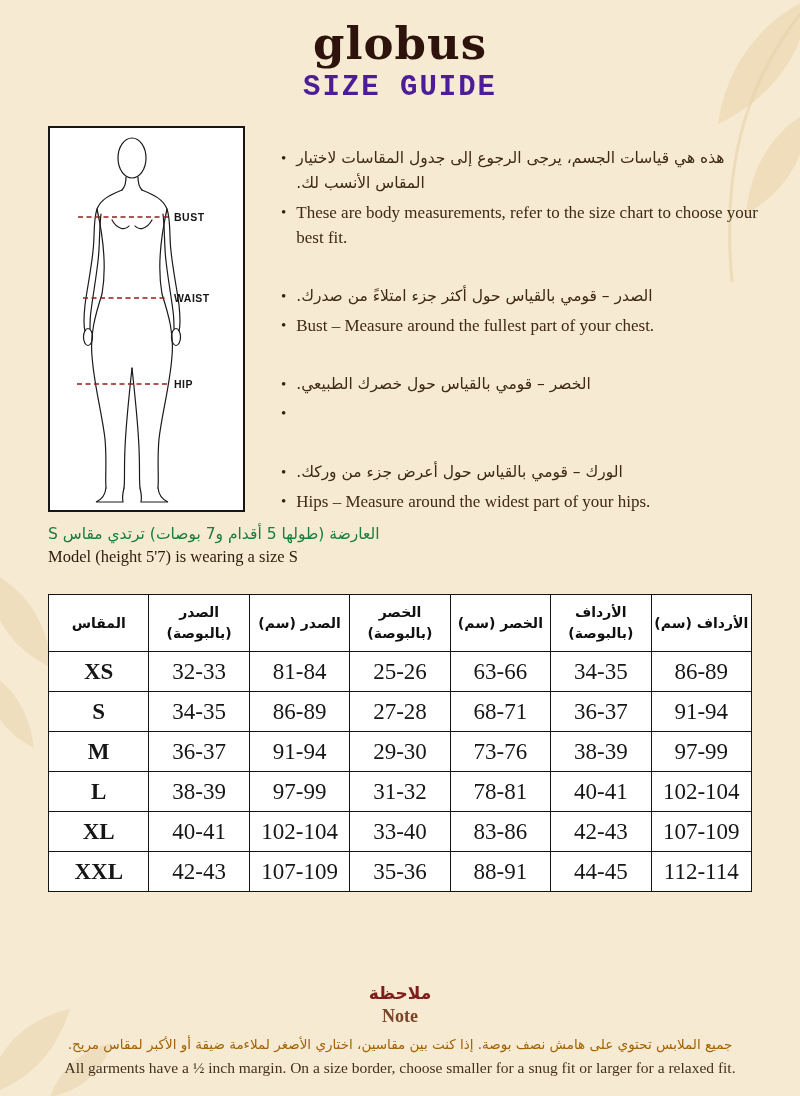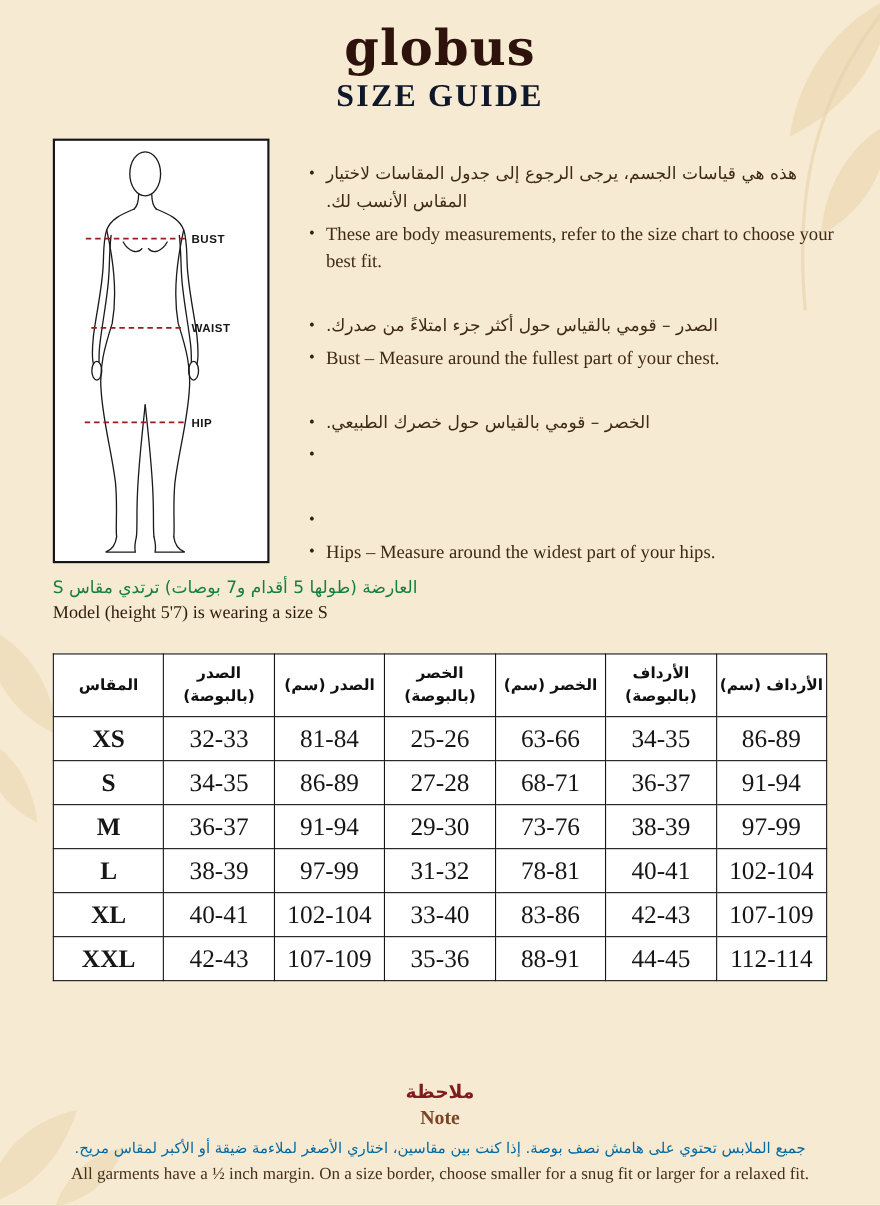--- a/index.html
+++ b/index.html
@@ -3,21 +3,21 @@
 <meta charset="utf-8">
 <style>
   html,body{margin:0;padding:0;background:#d8cbb3;}
   #page{position:relative;width:800px;height:1096px;background:#f7ead2;overflow:hidden;
         font-family:"Liberation Serif","DejaVu Sans",serif;color:#3c2715;margin:0 auto;}
   .leaf{position:absolute;pointer-events:none;}
 
   
   .header{position:absolute;top:20px;left:0;width:100%;text-align:center;}
   .logo{font-family:"DejaVu Serif",serif;font-size:45px;font-weight:700;color:#2e130c;letter-spacing:1px;line-height:1.05;}
-  .title{font-family:Liberation Serif, serif;font-size:29px;font-weight:700;color:#0f172a;letter-spacing:2px;margin-top:4px;}
+  .title{font-family:Liberation Mono, monospace;font-size:29px;font-weight:700;color:#4c1d95;letter-spacing:2px;margin-top:4px;}
 
   
   .figure-box{position:absolute;left:48px;top:126px;width:197px;height:386px;background:#ffffff;
               border:2px solid #161616;box-sizing:border-box;}
   .figure-box svg{display:block;width:100%;height:100%;}
   .outline{fill:none;stroke:#1a1a1a;stroke-width:1.2;stroke-linecap:round;}
   .dashline{stroke:#9b1c1c;stroke-width:1.6;stroke-dasharray:5 3.5;fill:none;}
   .mlabel{font:700 10.5px "Liberation Sans",sans-serif;fill:#151515;letter-spacing:.5px;}
 
   
@@ -40,21 +40,21 @@
   .size-table th.h-en{font-size:19px;font-weight:700;height:63px;white-space:pre-line;line-height:1.3;color:#101010;}
   .size-table th.h-ar{font-size:14px;font-weight:700;height:56px;white-space:pre-line;line-height:1.5;
                       font-family:"DejaVu Sans",sans-serif;color:#101010;}
   .size-table td{font-size:23px;height:39px;color:#161616;}
   .size-table td.size-cell{font-weight:700;}
 
   
   .note{position:absolute;left:20px;top:982px;width:760px;text-align:center;}
   .note-h-ar{font-family:"DejaVu Sans",sans-serif;font-size:17px;font-weight:700;color:#7f1d1d;line-height:22px;}
   .note-h-en{font-size:18px;font-weight:700;color:#7b4426;line-height:23px;margin-top:1px;}
-  .note-b-ar{direction:rtl;font-family:"DejaVu Sans",sans-serif;font-size:13.5px;color:#0369a1;line-height:21px;margin-top:6px;}
+  .note-b-ar{direction:rtl;font-family:"DejaVu Sans",sans-serif;font-size:13.5px;color:#a16207;line-height:21px;margin-top:6px;}
   .note-b-en{font-size:15.5px;color:#43301d;line-height:21px;margin-top:2px;}
 </style>
 </head>
 <body>
 
 <div id="page">
 
   <svg class="leaf" style="right:-12px;top:-8px;width:190px;height:300px;" viewBox="0 0 190 300">
     <g fill="#ead6af" opacity="0.6">
       <path d="M188,6 C140,28 104,74 96,132 C150,106 182,62 188,6 Z"></path>
@@ -138,20 +138,21 @@
         <span class="dot">•</span>
         <div class="txt ar">الخصر – قومي بالقياس حول خصرك الطبيعي.</div>
       </div>
       <div class="li">
         <span class="dot">•</span>
       </div>
     </div>
     <div class="group">
       <div class="li">
         <span class="dot">•</span>
+        <div class="txt ar">الورك – قومي بالقياس حول أعرض جزء من وركك.</div>
       </div>
       <div class="li">
         <span class="dot">•</span>
         <div class="txt">Hips – Measure around the widest part of your hips.</div>
       </div>
     </div>
   </div>
 
   <div class="model">
     <div class="ar">العارضة (طولها 5 أقدام و7 بوصات) ترتدي مقاس S</div>

